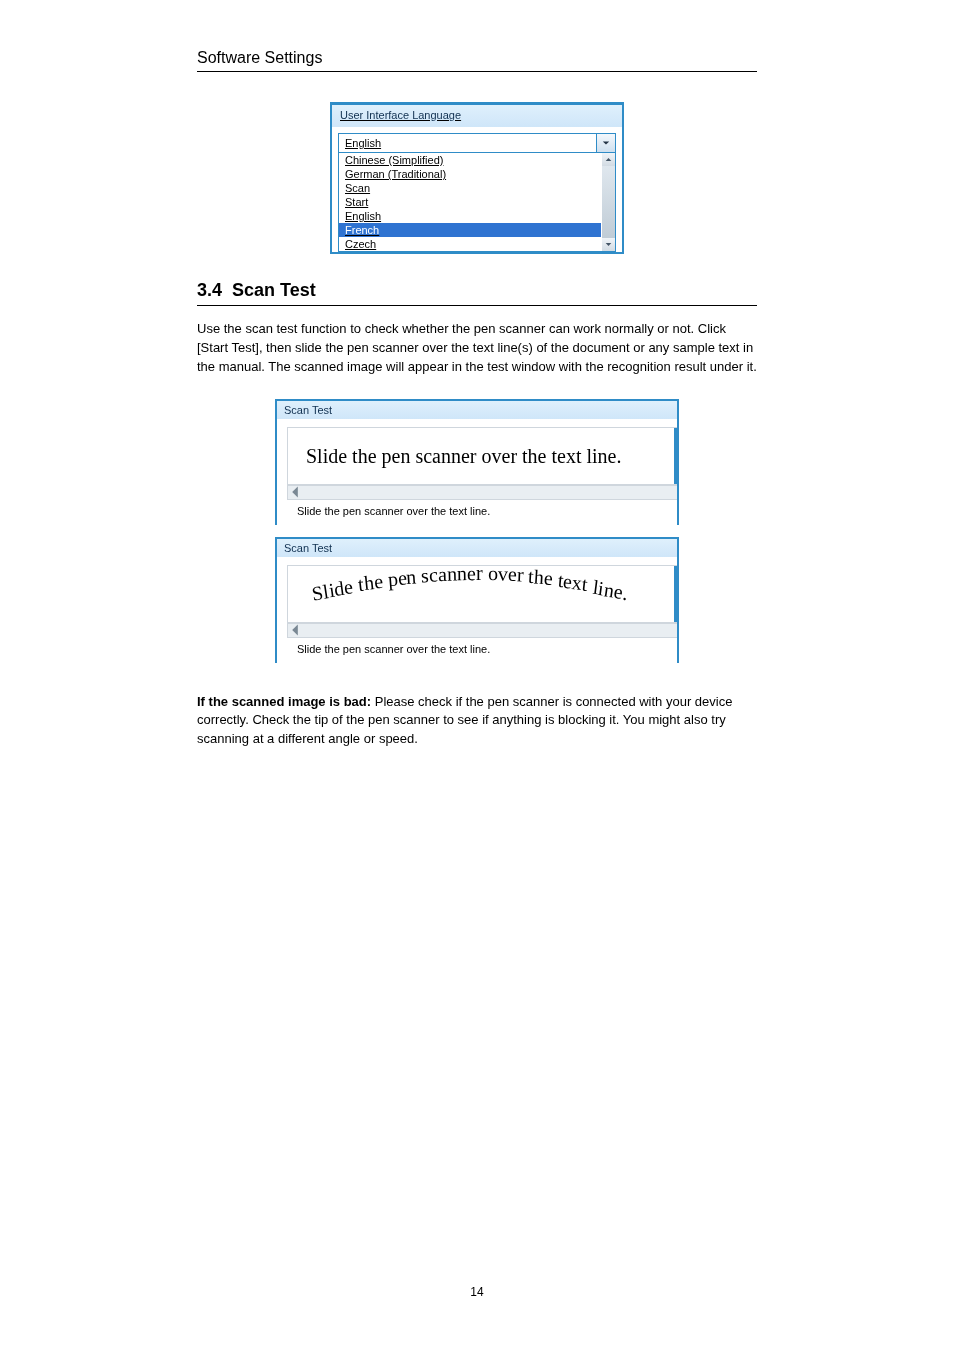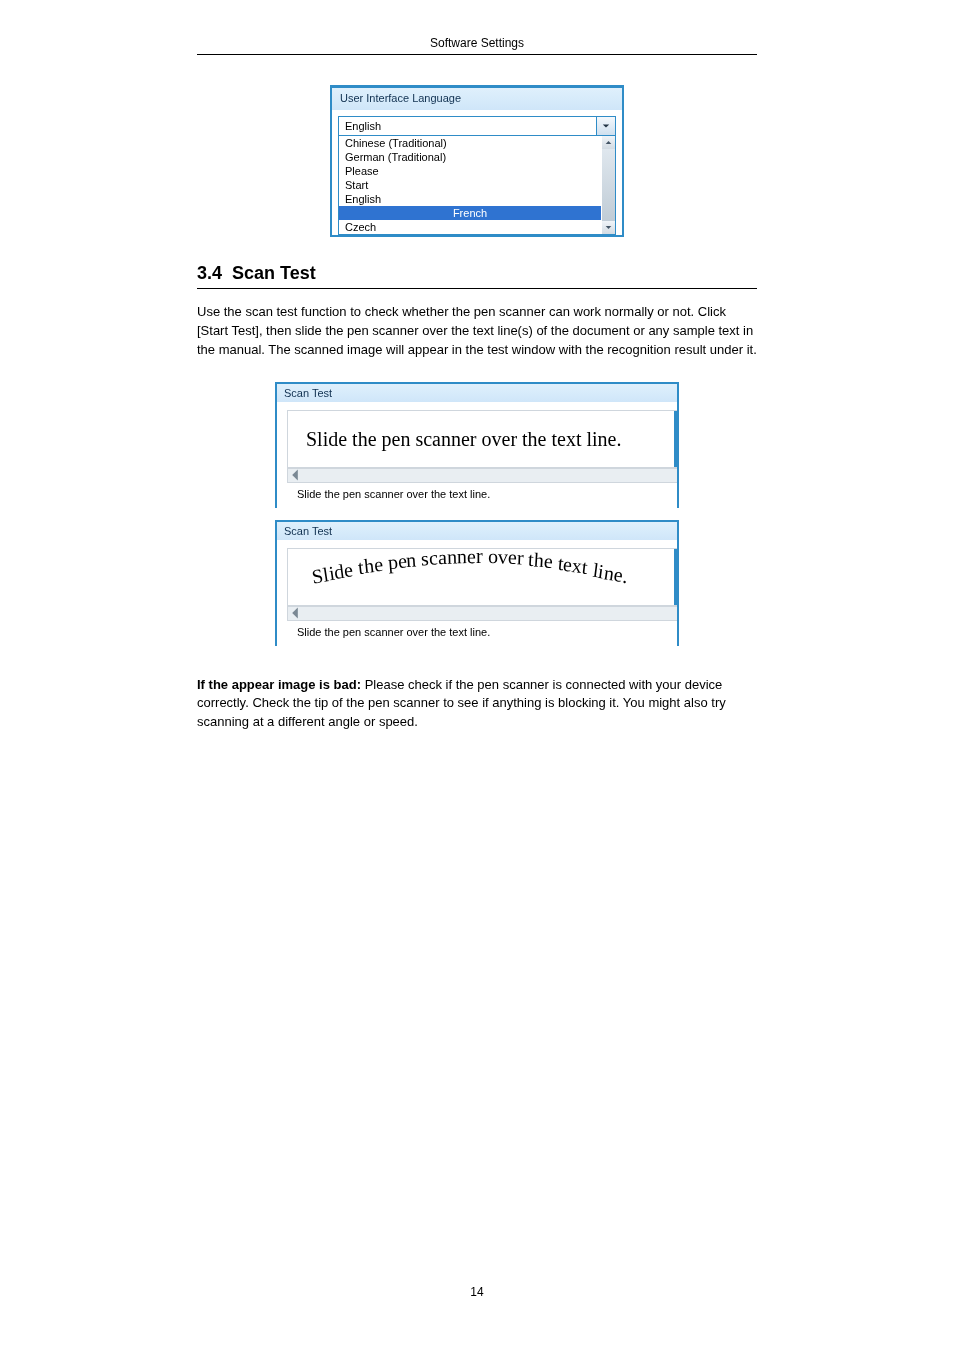--- a/index.html
+++ b/index.html
@@ -22,41 +22,43 @@
     font-family:"Segoe UI",Arial,Helvetica,sans-serif;
     color:var(--text);
     position:relative;
   }
   .page{
     width:var(--content-w);
     margin:0 auto;
     padding-top:36px;
   }
   .runhead{
-    font-size:12px;
-    text-align:center;
+    font-size:16px;
+    text-align:left;
+    margin-top:13px;
   }
   .runhead-rule{
     border:0;border-top:1px solid var(--rule);
     margin:4px 0 24px 0;
   }
   .body-p{
     font-size:13px;
     line-height:1.45;
     margin:0 0 8px 0;
   }
   .small-bold{font-weight:600;}
 
   
   .lang-panel{
     width:290px;
     margin:0 auto 26px auto;
     border:2px solid var(--blue-border);
     border-top-width:3px;
     font-size:11px;
+    text-decoration:underline;
   }
   .lang-panel-title{
     background:linear-gradient(#dff0fc,#cfe6f9);
     padding:4px 8px 6px 8px;
     color:#153;
     color:#103050;
   }
   .lang-panel-body{
     background:#fff;
     position:relative;
@@ -85,21 +87,20 @@
     padding-right:14px;
   }
   .combo-list .opt{
     padding:1px 6px;
     white-space:nowrap;
     cursor:default;
   }
   .combo-list .opt.hl{
     background:var(--blue-hl);
     color:#fff;
-    text-align:center;
   }
   .combo-scroll{
     position:absolute;right:0;top:0;bottom:0;width:13px;
     background:var(--scroll-grey);
     display:flex;flex-direction:column;justify-content:space-between;
   }
   .combo-scroll .arrow{
     height:13px;background:linear-gradient(#f0f4f8,#d2dbe3);
     display:flex;align-items:center;justify-content:center;
   }
@@ -197,23 +198,23 @@
     <div class="lang-panel-body">
       <div class="combo">
         <div class="combo-val">English</div>
         <div class="combo-btn">
           <svg viewBox="0 0 10 10">
               <path d="M1 3 L5 7 L9 3 Z" fill="#234"></path>
             </svg>
         </div>
       </div>
       <div class="combo-list">
-        <div class="opt">Chinese (Traditional)</div>
+        <div class="opt">Chinese (Simplified)</div>
         <div class="opt">German (Traditional)</div>
-        <div class="opt">Please</div>
+        <div class="opt">Scan</div>
         <div class="opt">Start</div>
         <div class="opt">English</div>
         <div class="opt hl">French</div>
         <div class="opt">Czech</div>
         <div class="combo-scroll">
           <div class="arrow">
             <svg viewBox="0 0 10 10">
                 <path d="M1 7 L5 3 L9 7 Z" fill="#456"></path>
               </svg>
           </div>
@@ -267,19 +268,19 @@
             <path d="M7 1 L3 5 L7 9 Z" fill="#7a8894"></path>
           </svg>
       </div>
     </div>
     <div class="scan-result">Slide the pen scanner over the text line.</div>
   </div>
 
   <div style="height:18px"></div>
 
   <p class="body-p">
-    <span class="small-bold">If the appear image is bad:</span>
+    <span class="small-bold">If the scanned image is bad:</span>
     <span>Please check if the pen scanner is connected with your device correctly. Check the tip of the pen scanner to see if anything is blocking it. You might also try scanning at a different angle or speed.</span>
   </p>
 
 </div>
 
 <div class="footer">14</div>
 
 </body></html>

